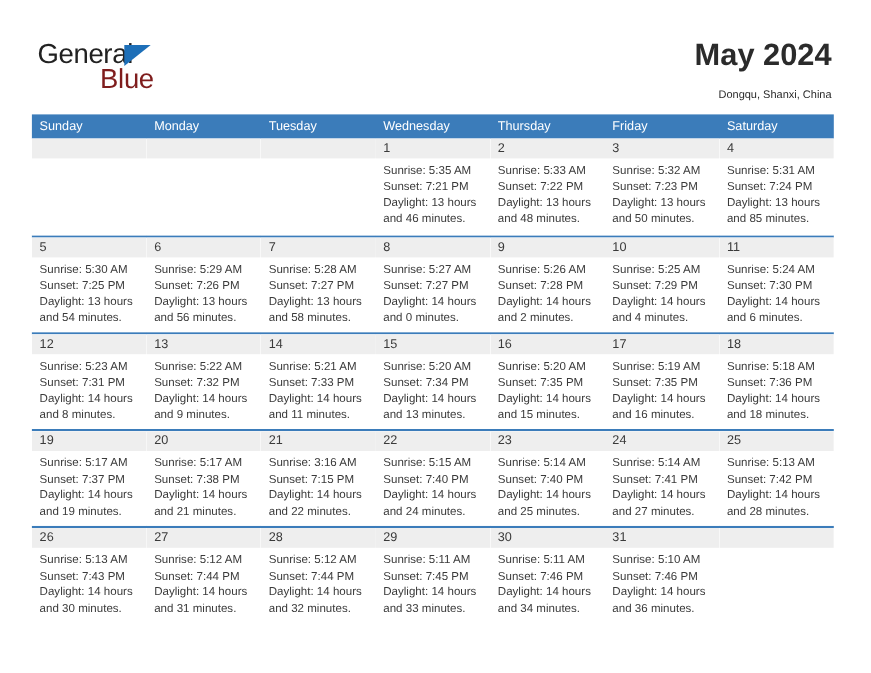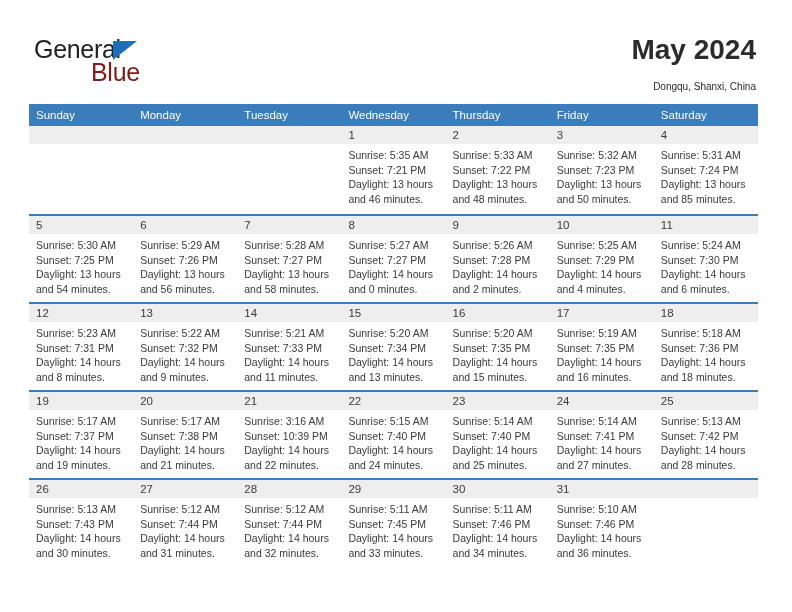--- a/index.html
+++ b/index.html
@@ -369,21 +369,21 @@
               <div>Sunrise: 5:17 AM</div>
               <div>Sunset: 7:38 PM</div>
               <div>Daylight: 14 hours</div>
               <div>and 21 minutes.</div>
             </div>
           </div>
           <div class="cell">
             <div class="daynum-band">21</div>
             <div class="lines">
               <div>Sunrise: 3:16 AM</div>
-              <div>Sunset: 10:39 PM</div>
+              <div>Sunset: 7:15 PM</div>
               <div>Daylight: 14 hours</div>
               <div>and 22 minutes.</div>
             </div>
           </div>
           <div class="cell">
             <div class="daynum-band">22</div>
             <div class="lines">
               <div>Sunrise: 5:15 AM</div>
               <div>Sunset: 7:40 PM</div>
               <div>Daylight: 14 hours</div>

